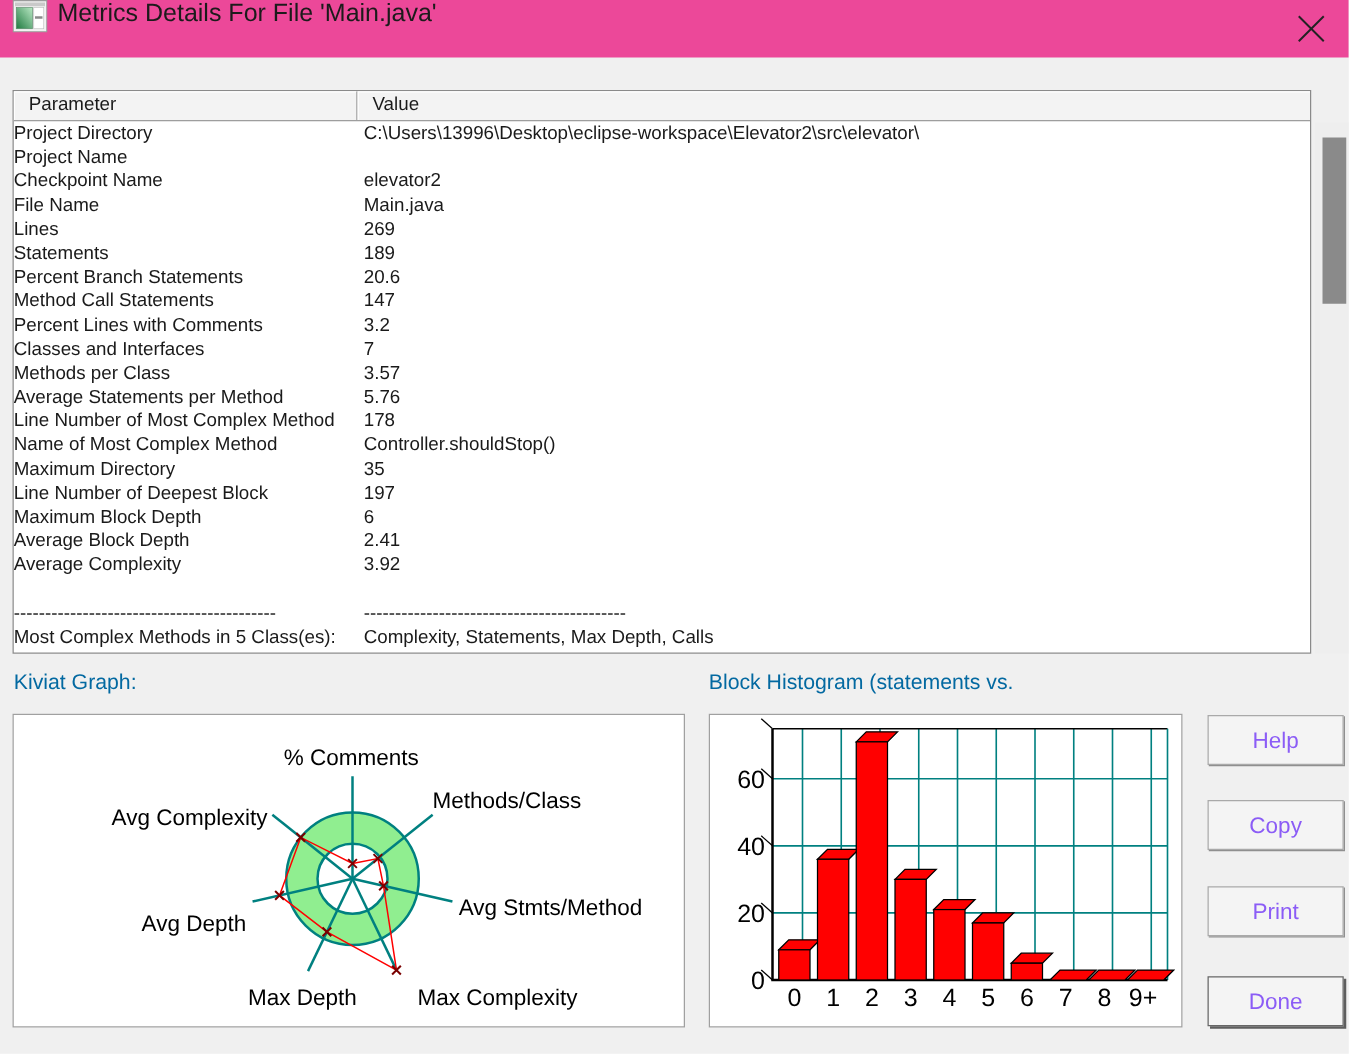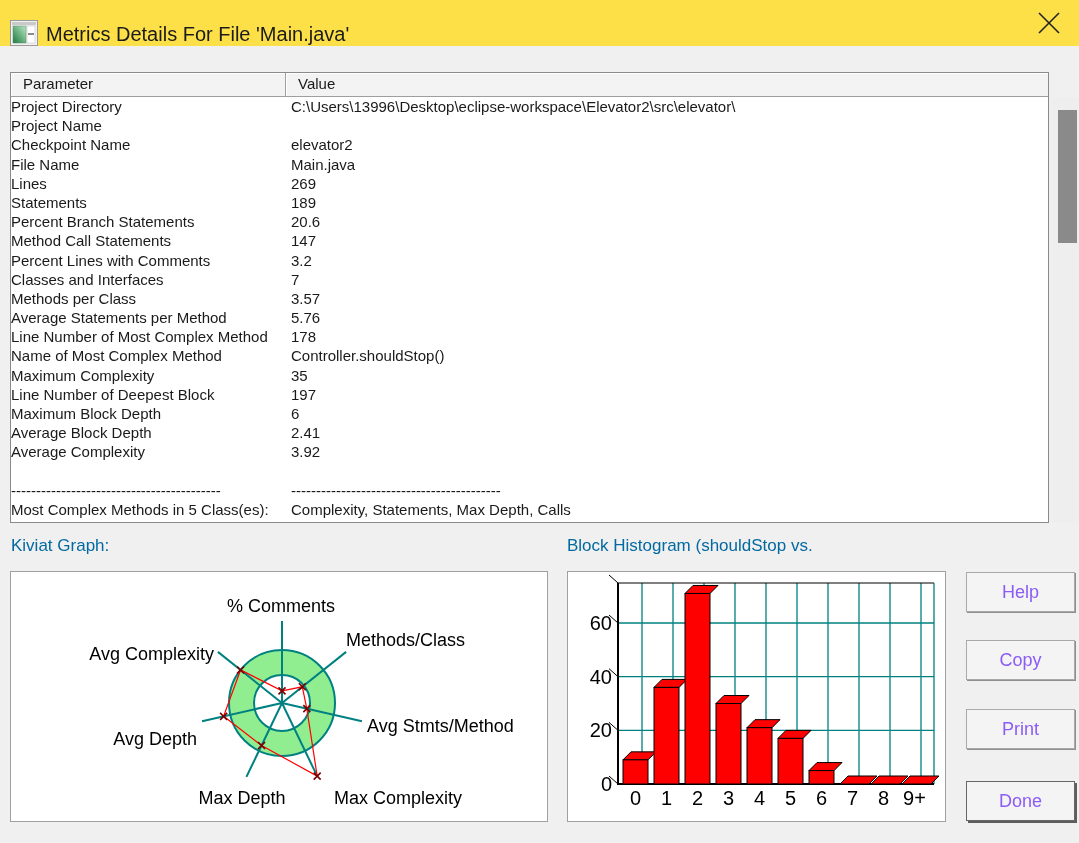--- a/index.html
+++ b/index.html
@@ -6,21 +6,21 @@
   body{
     width:1079px;height:843px;position:relative;overflow:hidden;
     background:#f0f0f0;
     font-family:"Liberation Sans",sans-serif;
     color:#1a1a1a;
     -webkit-font-smoothing:antialiased;
   }
   
   .titlebar{
     position:absolute;left:0;top:0;width:1079px;height:46px;
-    background:#fde047;display:flex;align-items:flex-end;
+    background:#ec4899;display:flex;align-items:flex-start;
   }
   .app-icon{width:28px;height:26px;margin-left:10px;flex:0 0 auto;}
   .title-text{margin-left:8px;font-size:20px;color:#1b1b1b;white-space:nowrap;}
   .close-btn{
     position:absolute;right:4px;top:0;width:52px;height:46px;
     display:flex;align-items:center;justify-content:center;cursor:pointer;
     background:transparent;border:none;
   }
   
   .listbox{
@@ -156,21 +156,21 @@
       </div>
       <div class="row">
         <div class="cell c1">Line Number of Most Complex Method</div>
         <div class="cell c2">178</div>
       </div>
       <div class="row">
         <div class="cell c1">Name of Most Complex Method</div>
         <div class="cell c2">Controller.shouldStop()</div>
       </div>
       <div class="row">
-        <div class="cell c1">Maximum Complexity</div>
+        <div class="cell c1">Maximum Directory</div>
         <div class="cell c2">35</div>
       </div>
       <div class="row">
         <div class="cell c1">Line Number of Deepest Block</div>
         <div class="cell c2">197</div>
       </div>
       <div class="row">
         <div class="cell c1">Maximum Block Depth</div>
         <div class="cell c2">6</div>
       </div>
@@ -195,21 +195,21 @@
         <div class="cell c2">Complexity, Statements, Max Depth, Calls</div>
       </div>
     </div>
 </div>
 
 <div class="scroll-track">
   <div class="scroll-thumb"></div>
 </div>
 
 <div class="section-label" id="kiviat-label">Kiviat Graph:</div>
-<div class="section-label" id="hist-label">Block Histogram (shouldStop vs.</div>
+<div class="section-label" id="hist-label">Block Histogram (statements vs.</div>
 
 <div class="panel" id="kiviat-panel">
   <svg id="kiviat-svg" width="536" height="249" viewBox="0 0 536 249">
       <circle cx="271" cy="131" r="53" fill="#90ee90" stroke="#008080" stroke-width="2"></circle>
       <circle cx="271" cy="131" r="28" fill="#fff" stroke="#008080" stroke-width="2"></circle>
       <line x1="271" y1="131" x2="271" y2="49" stroke="#008080" stroke-width="2"></line>
       <line x1="271" y1="131" x2="335.11018156237844" y2="79.87383624758385" stroke="#008080" stroke-width="2"></line>
       <line x1="271" y1="131" x2="350.94408879890955" y2="149.24671658441778" stroke="#008080" stroke-width="2"></line>
       <line x1="271" y1="131" x2="306.57846660763977" y2="204.87944716799836" stroke="#008080" stroke-width="2"></line>
       <line x1="271" y1="131" x2="235.4215333923602" y2="204.87944716799836" stroke="#008080" stroke-width="2"></line>

